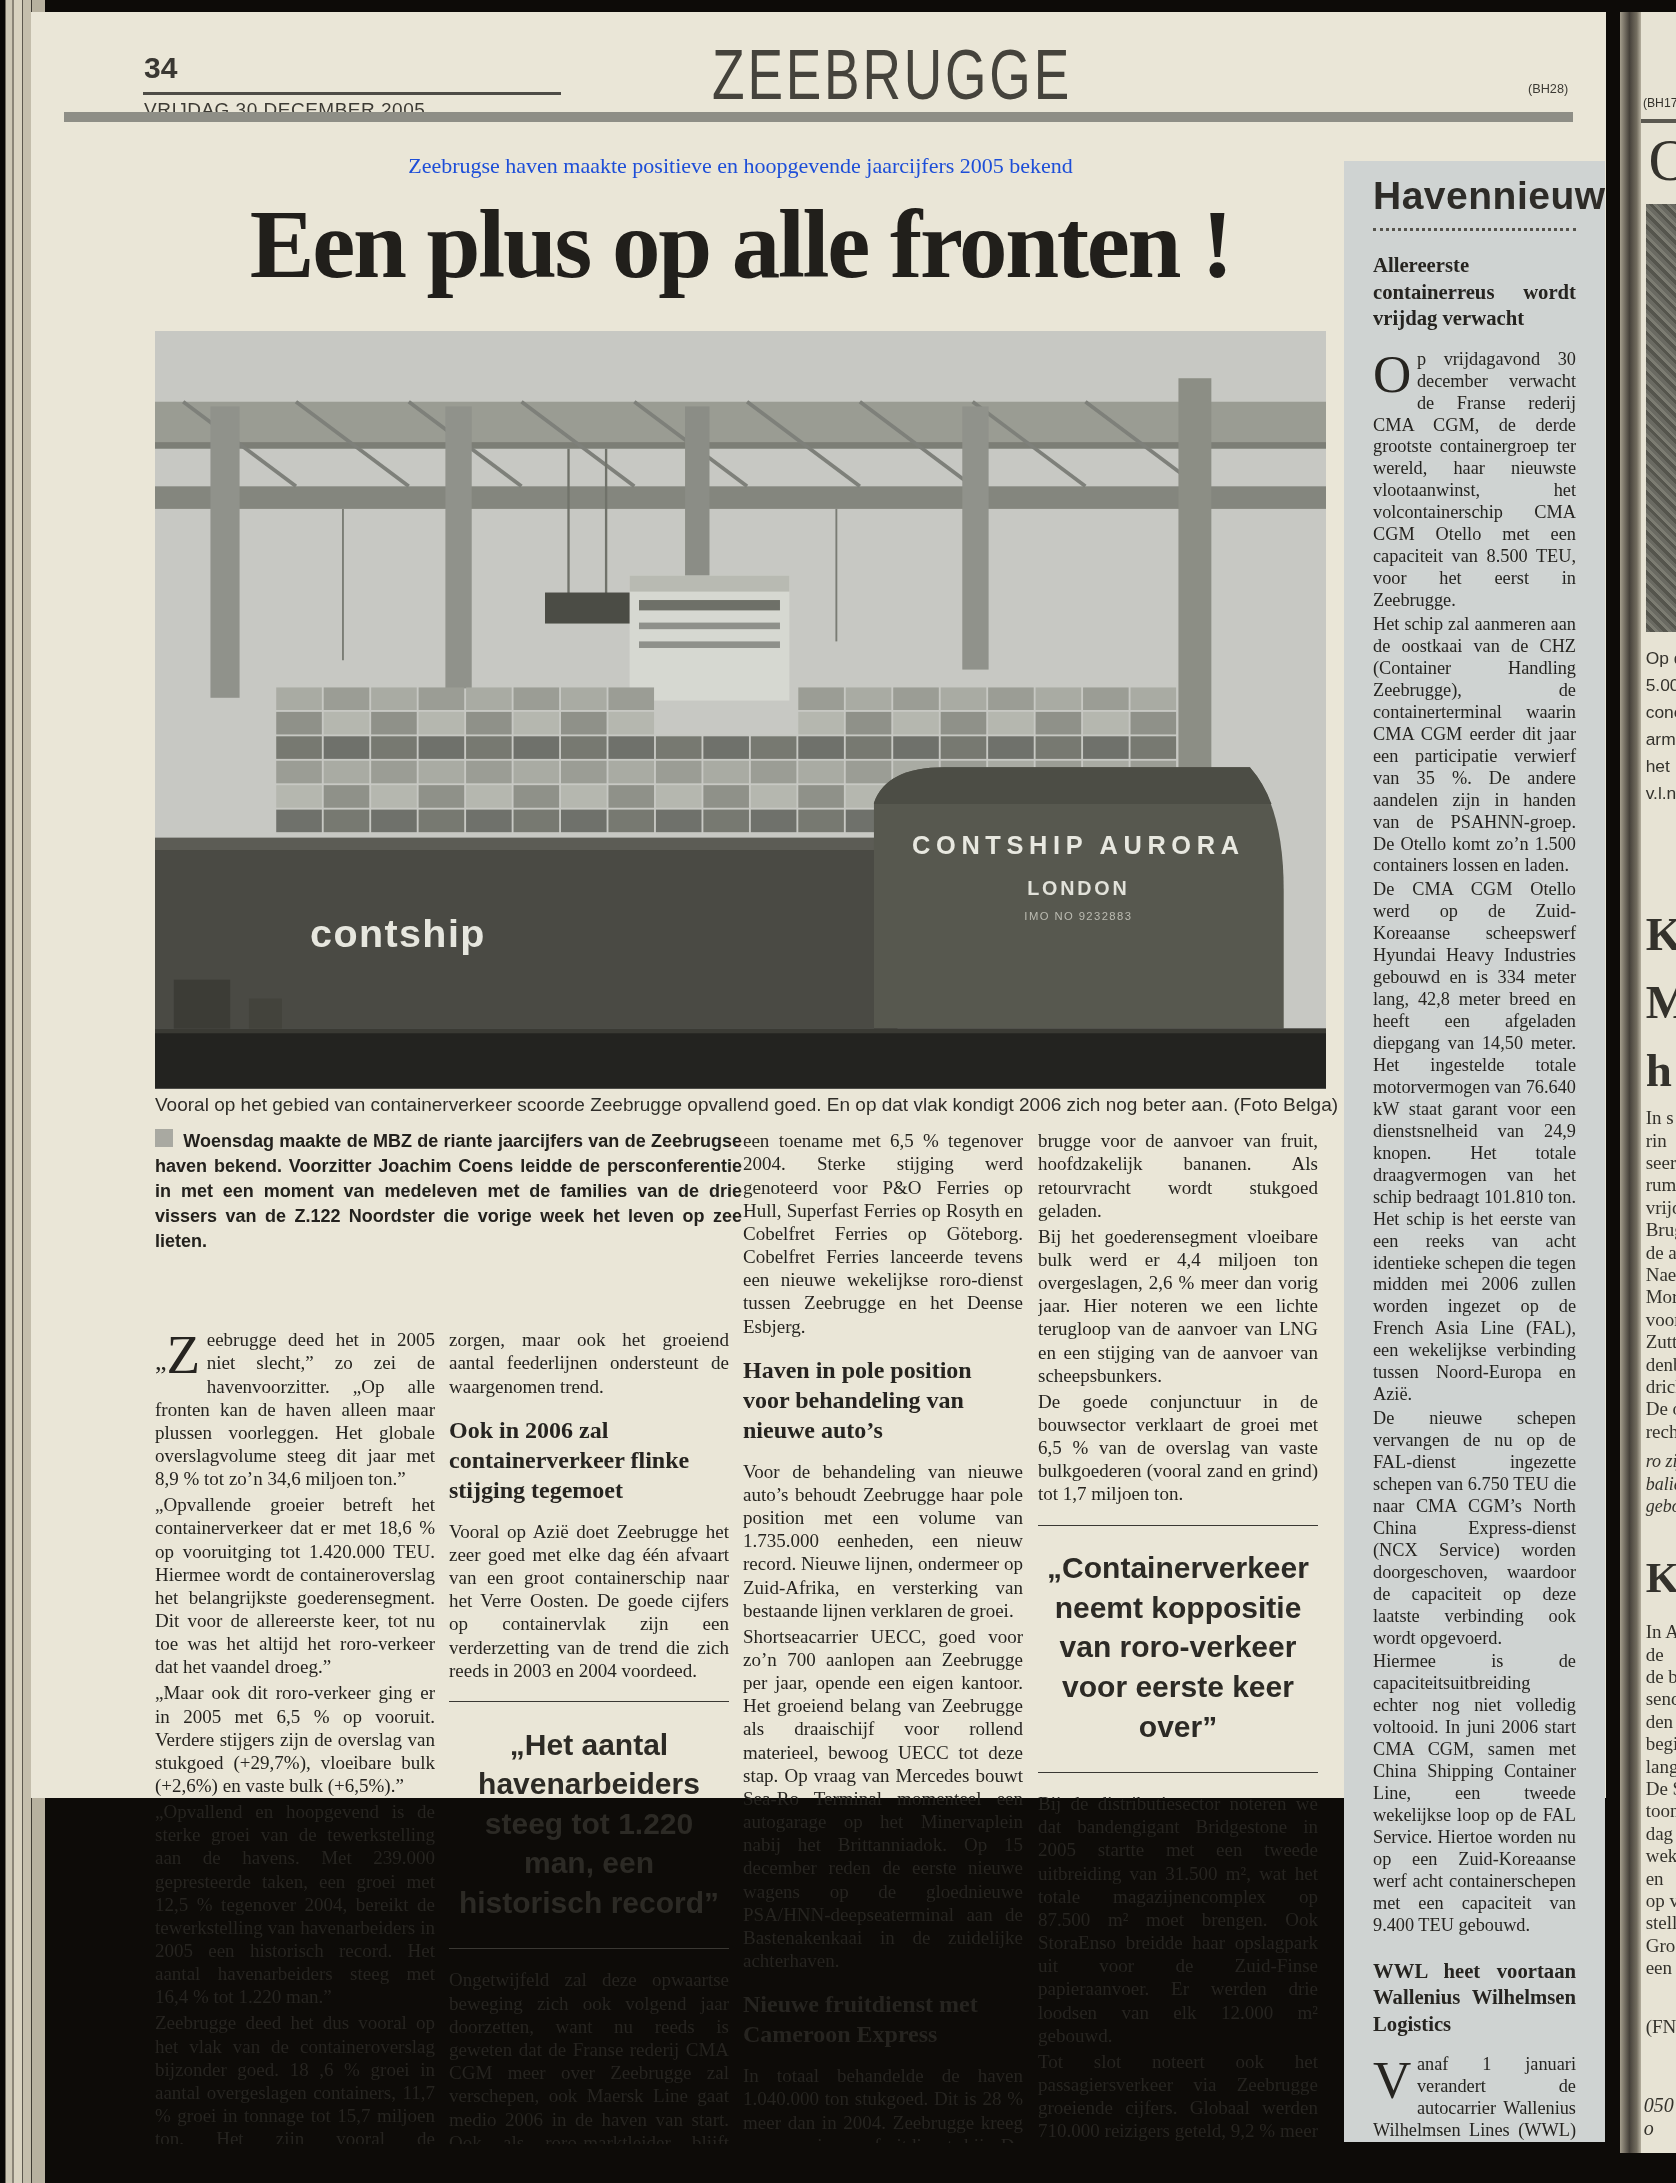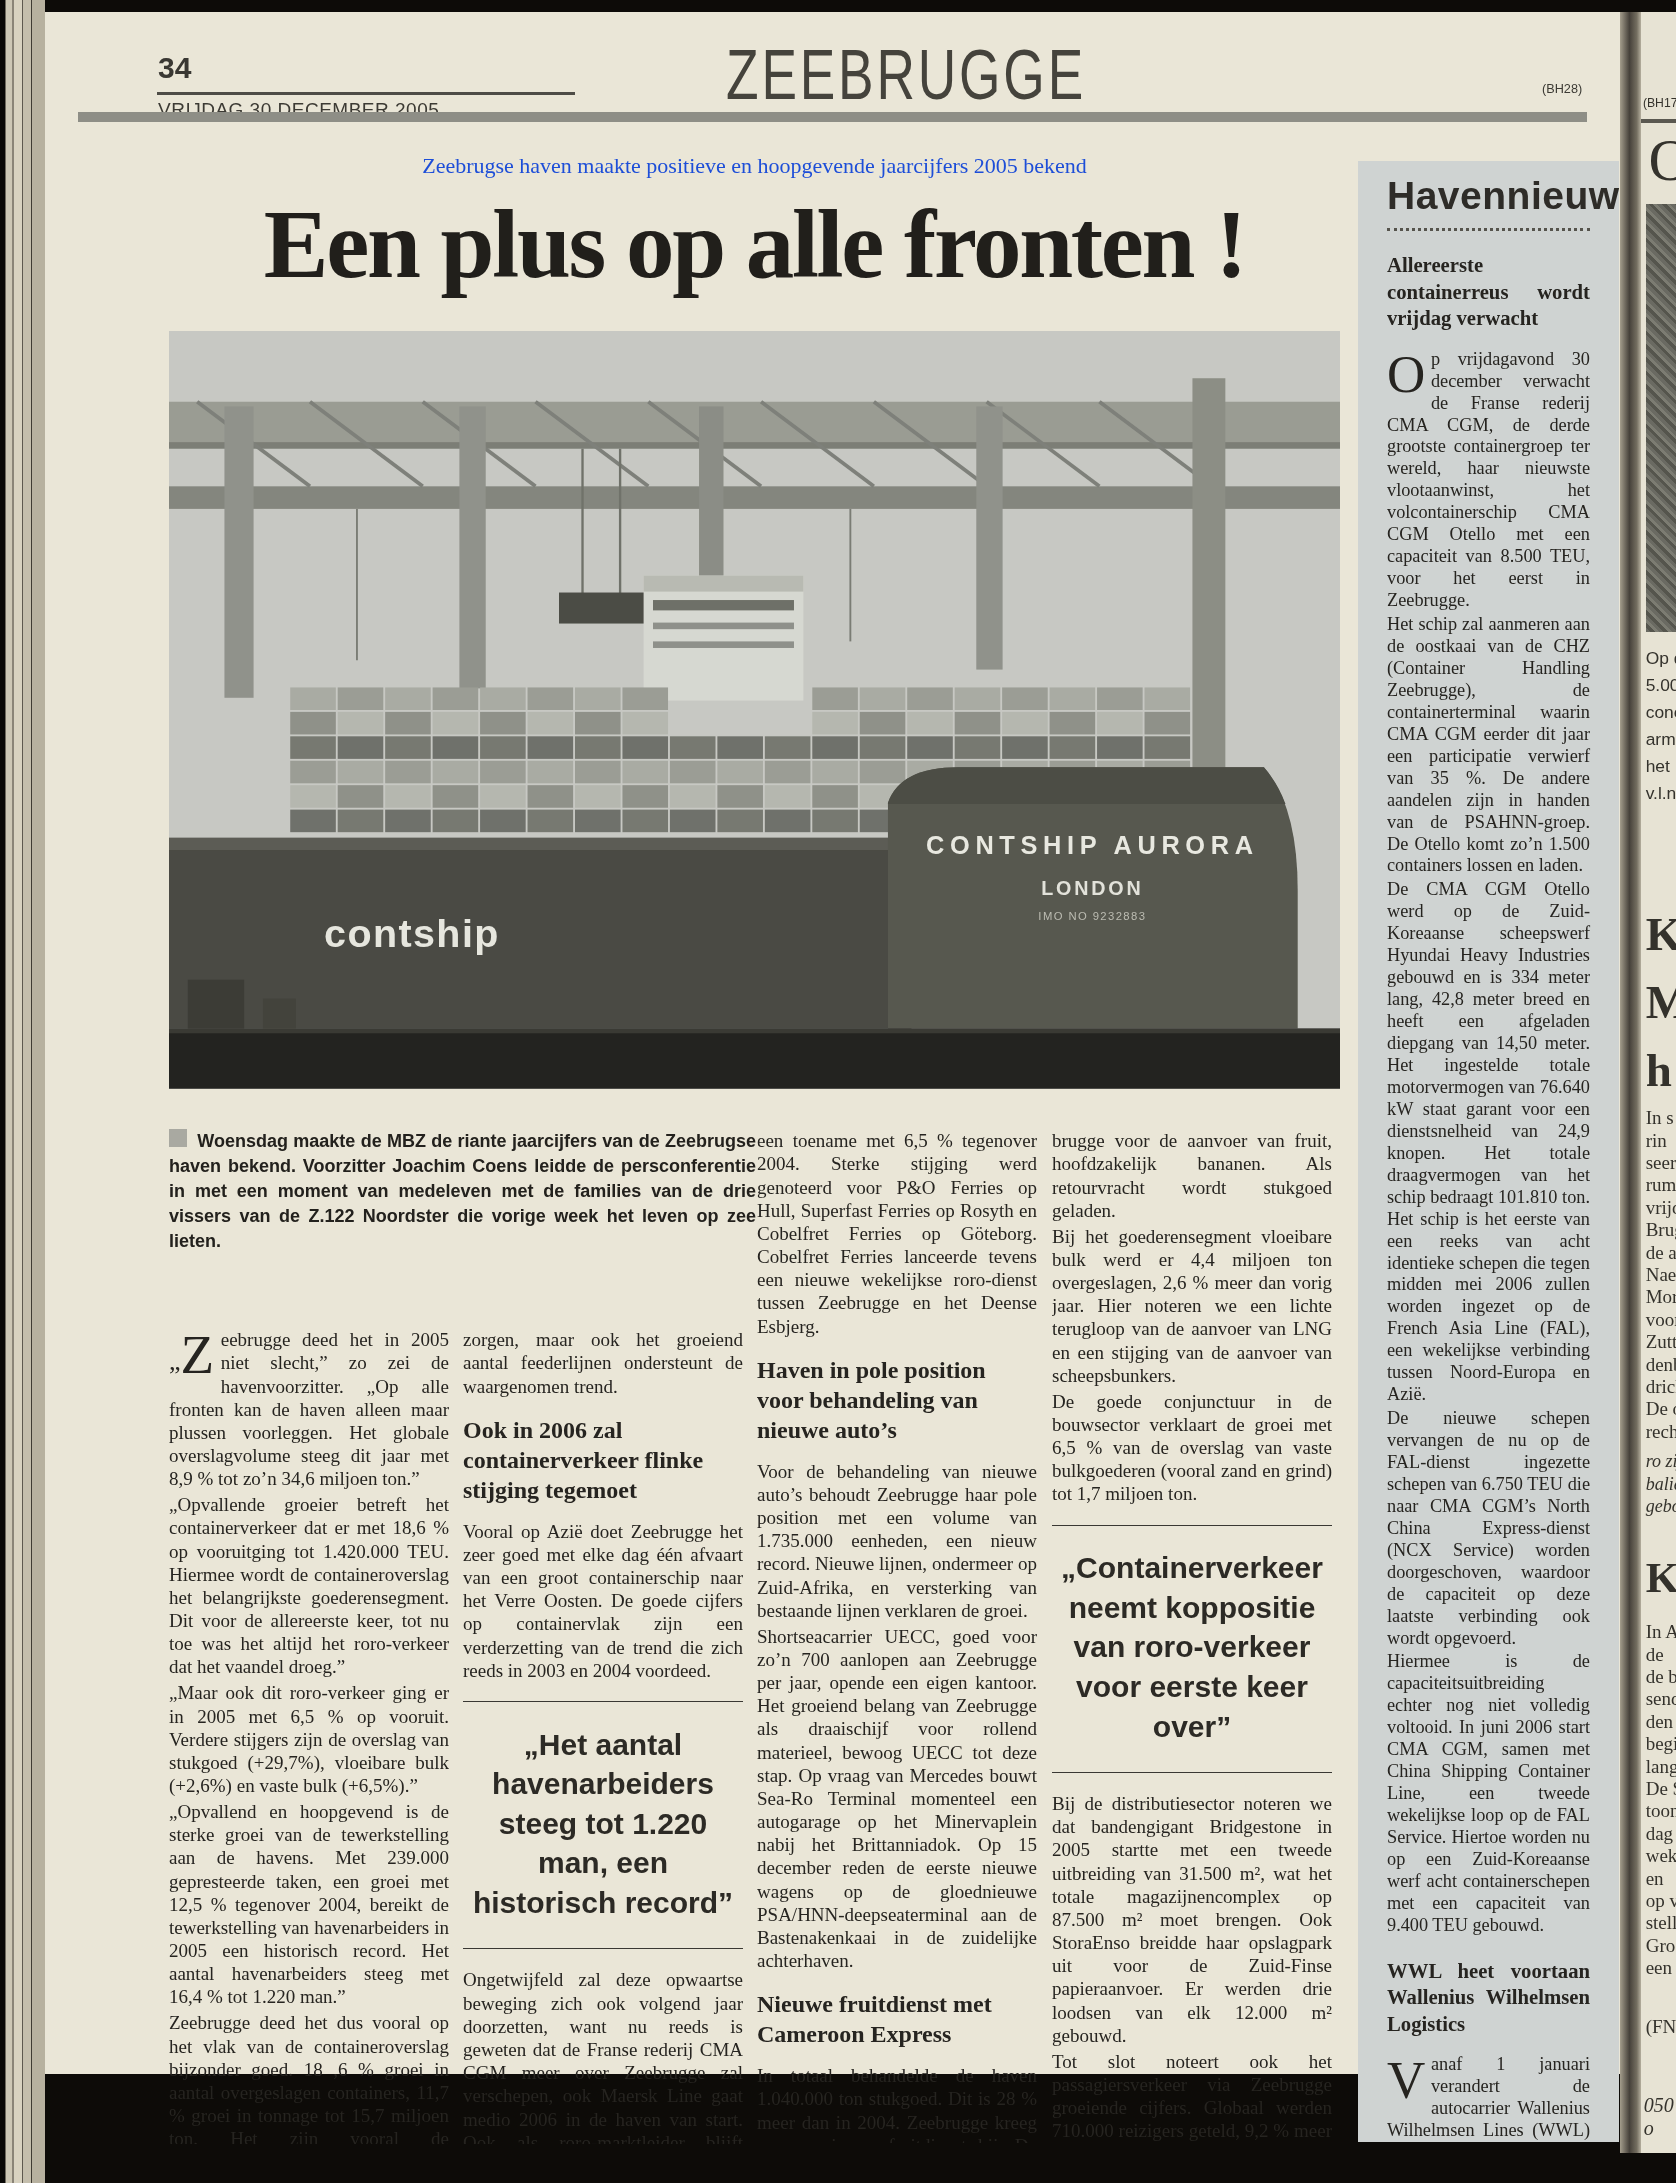--- a/index.html
+++ b/index.html
@@ -1,21 +1,21 @@
 <!DOCTYPE html>
 <html style="font-size:7.5px"><head>
 <meta charset="utf-8">
 <style>
   html,body{margin:0;padding:0;background:#0d0b08;}
   #page-root{position:relative;width:1676px;height:2183px;background:#0d0b08;overflow:hidden;
              font-family:"Liberation Serif",serif;color:#262420;}
   
   .edge-stack{position:absolute;left:0;top:0;width:45px;height:2183px;
     background:repeating-linear-gradient(90deg,#090806 0 4.7px,#6f6a5e 4.7px 6.1px,#cdc7b5 6.1px 12.2px,#8a8477 12.2px 13.6px,#d8d2c0 13.6px 21.6px,#5d584e 21.6px 23px,#c4beac 23px 31px,#3f3b33 31px 32px,#b7b19f 32px 45px);}
-  .paper{position:absolute;left:45px;top:12.2px;width:1575px;height:2062px;background:#eae6d7;}
+  .paper{position:absolute;left:31px;top:12.2px;width:1575px;height:1786px;background:#eae6d7;}
   .gutter{position:absolute;left:1620px;top:12.2px;width:20.7px;height:2141px;
     background:linear-gradient(90deg,#a49d8c,#46413a 45%,#746e60 80%,#b5af9e);}
   .right-paper{position:absolute;left:1641px;top:12.2px;width:35px;height:2141px;background:#e7e3d4;overflow:hidden;}
 
   
   .pagenum{position:absolute;left:113px;top:39px;font-family:"Liberation Sans",sans-serif;font-weight:bold;
            font-size:30px;color:#3a3833;}
   .pagenum-rule{position:absolute;left:112px;top:80px;width:418px;height:3.3px;background:#4e4c46;}
   .dateline{position:absolute;left:113px;top:87px;font-family:"Liberation Sans",sans-serif;
             font-size:19px;letter-spacing:0.5px;color:#3c3a34;}
@@ -259,20 +259,21 @@
         <text id="stern-name" x="1965" y="1112" text-anchor="middle" font-family="Liberation Sans, sans-serif" font-weight="bold" font-size="54" letter-spacing="12" fill="#e8e8e0">CONTSHIP   AURORA</text>
         <text id="stern-port" x="1965" y="1200" text-anchor="middle" font-family="Liberation Sans, sans-serif" font-weight="bold" font-size="42" letter-spacing="6" fill="#e2e2da">LONDON</text>
         <text id="stern-imo" x="1965" y="1252" text-anchor="middle" font-family="Liberation Sans, sans-serif" font-size="24" letter-spacing="3" fill="#bcbcb2">IMO NO 9232883</text>
 
         <rect x="0" y="1484" width="2492" height="128" fill="#232320"></rect>
         <rect x="0" y="1484" width="2492" height="10" fill="#3a3a34"></rect>
         <rect x="40" y="1380" width="120" height="104" fill="#3c3c36"></rect>
         <rect x="200" y="1420" width="70" height="64" fill="#43433c"></rect>
       </svg>
     </div>
+    <div class="caption">Vooral op het gebied van containerverkeer scoorde Zeebrugge opvallend goed. En op dat vlak kondigt 2006 zich nog beter aan. (Foto Belga)</div>
 
     <div class="lead"><span class="lead-square"></span><span>Woensdag maakte de MBZ de riante jaarcijfers van de Zeebrugse haven bekend. Voorzitter Joachim Coens leidde de persconferentie in met een moment van medeleven met de families van de drie vissers van de Z.122 Noordster die vorige week het leven op zee lieten.</span></div>
 
     <div class="col" id="col1">
       <p><span class="dropcap-wrap"><span class="dc-q">„</span><span class="dc">Z</span></span><span>eebrugge deed het in 2005 niet slecht,” zo zei de havenvoorzitter. „Op alle fronten kan de haven alleen maar plussen voorleggen. Het globale overslagvolume steeg dit jaar met 8,9 % tot zo’n 34,6 miljoen ton.”</span></p>
       <p>„Opvallende groeier betreft het containerverkeer dat er met 18,6 % op vooruitging tot 1.420.000 TEU. Hiermee wordt de containeroverslag het belangrijkste goederensegment. Dit voor de allereerste keer, tot nu toe was het altijd het roro-verkeer dat het vaandel droeg.”</p>
       <p>„Maar ook dit roro-verkeer ging er in 2005 met 6,5 % op vooruit. Verdere stijgers zijn de overslag van stukgoed (+29,7%), vloeibare bulk (+2,6%) en vaste bulk (+6,5%).”</p>
       <p>„Opvallend en hoopgevend is de sterke groei van de tewerkstelling aan de havens. Met 239.000 gepresteerde taken, een groei met 12,5 % tegenover 2004, bereikt de tewerkstelling van havenarbeiders in 2005 een historisch record. Het aantal havenarbeiders steeg met 16,4 % tot 1.220 man.”</p>
       <p>Zeebrugge deed het dus vooral op het vlak van de containeroverslag bijzonder goed. 18 ,6 % groei in aantal overgeslagen containers, 11,7 % groei in tonnage tot 15,7 miljoen ton. Het zijn vooral de diepzeediensten die voor de groei</p>
     </div>

